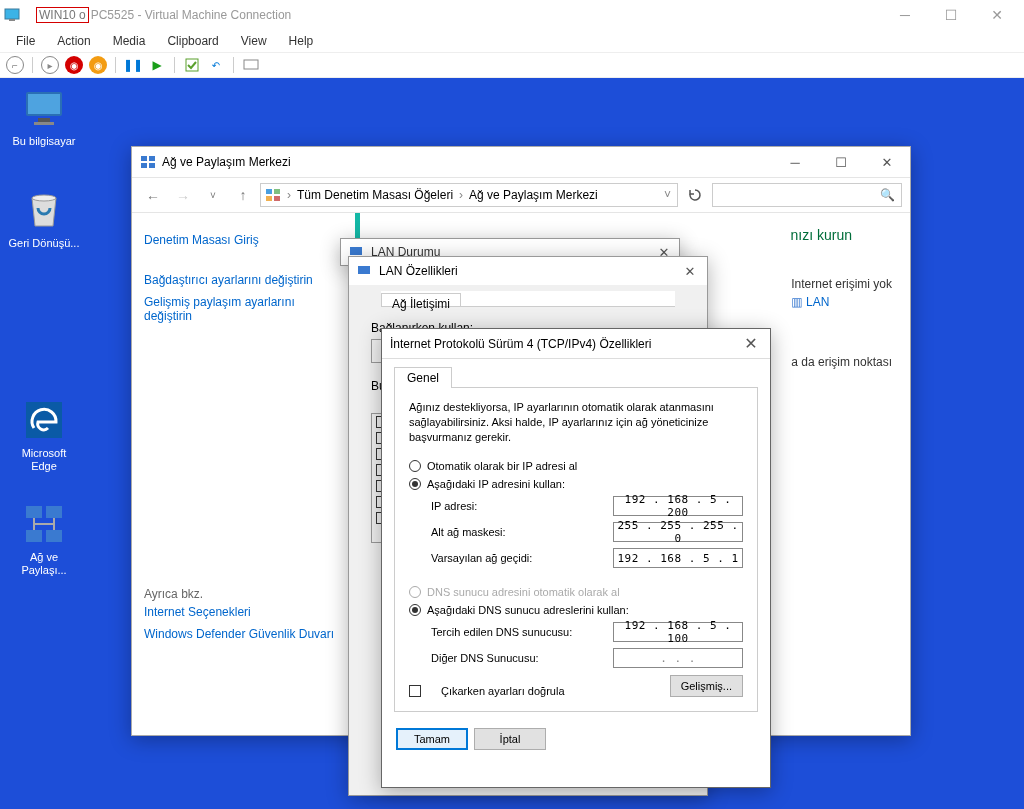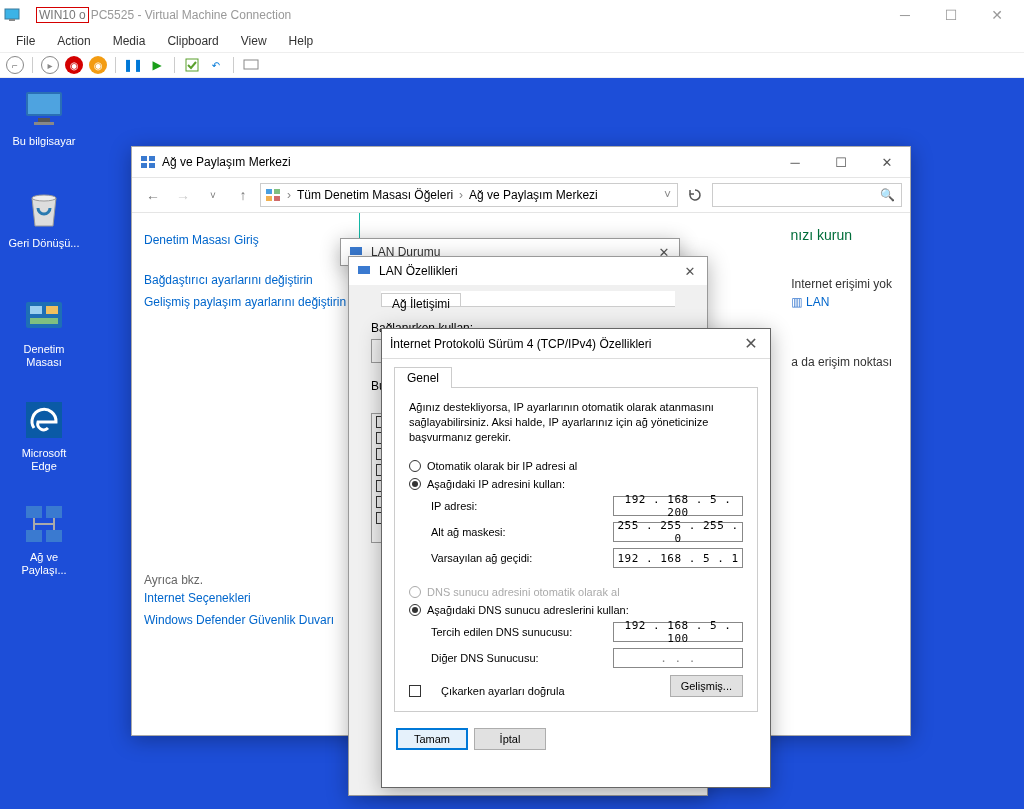--- a/index.html
+++ b/index.html
@@ -37,21 +37,21 @@
 
 
 #win-nsc { left: 131px; top: 68px; width: 780px; height: 590px; }
 #win-nsc .toolbar-row { height: 36px; border-top: 1px solid #e5e5e5; border-bottom: 1px solid #e5e5e5; display: flex; align-items: center; padding: 0 8px; gap: 4px; }
 .nav-arrow { width: 26px; height: 26px; display: flex; align-items: center; justify-content: center; color: #777; font-size: 14px; }
 .breadcrumb { flex: 1; height: 24px; border: 1px solid #ccc; display: flex; align-items: center; padding: 0 4px; font-size: 12px; gap: 4px; }
 .breadcrumb .bc-sep { color: #888; margin: 0 2px; }
 .refresh-btn { width: 26px; height: 26px; display: flex; align-items: center; justify-content: center; }
 .search-box { width: 190px; height: 24px; border: 1px solid #ccc; display: flex; align-items: center; justify-content: flex-end; padding: 0 6px; }
 #win-nsc .body { display: flex; height: calc(100% - 66px); }
-.nsc-sidebar { width: 228px; padding: 16px 12px; border-right: 1px solid #14b8a6; }
+.nsc-sidebar { width: 228px; padding: 16px 12px; border-right: 5px solid #14b8a6; }
 .side-link { color: #0066cc; font-size: 12px; padding: 4px 0; cursor: pointer; }
 .side-heading-small { color: #666; font-size: 12px; margin-top: 260px; }
 .nsc-main { flex: 1; padding: 14px 18px; position: relative; }
 .nsc-heading { color: #006d3a; font-size: 14px; }
 .nsc-right { position: absolute; right: 18px; top: 64px; font-size: 12px; }
 .nsc-right .no-net { color: #333; }
 .nsc-right .lan-link { color: #0066cc; margin-top: 4px; }
 .nsc-right .approw { margin-top: 46px; color: #333; }
 
 
@@ -161,31 +161,20 @@
   <div class="desktop-icon" style="left:6px;top:110px">
     <div class="ico">
         <svg width="44" height="44">
           <path d="M10 10 h24 l-3 28 h-18 z" fill="#ddd" stroke="#999"></path>
           <ellipse cx="22" cy="10" rx="12" ry="3" fill="#eee" stroke="#999"></ellipse>
           <path d="M16 20 a6 6 0 1 0 12 0" fill="none" stroke="#2a7ab0" stroke-width="3"></path>
         </svg>
       </div>
     <div class="lbl">Geri Dönüşü...</div>
   </div>
-  <div class="desktop-icon" style="left:6px;top:216px">
-    <div class="ico">
-        <svg width="44" height="44">
-          <rect x="4" y="8" width="36" height="26" fill="#1e6fb5" rx="2"></rect>
-          <rect x="8" y="12" width="12" height="8" fill="#9bd0f0"></rect>
-          <rect x="24" y="12" width="12" height="8" fill="#f0c060"></rect>
-          <rect x="8" y="24" width="28" height="6" fill="#7fc080"></rect>
-        </svg>
-      </div>
-    <div class="lbl">Denetim Masası</div>
-  </div>
   <div class="desktop-icon" style="left:6px;top:320px">
     <div class="ico">
         <svg width="44" height="44">
           <rect x="4" y="4" width="36" height="36" fill="#0a5aa6"></rect>
           <path d="M12 30 a12 12 0 1 1 22 -6 h-18 a6 6 0 0 0 10 6" fill="none" stroke="#fff" stroke-width="3"></path>
         </svg>
       </div>
     <div class="lbl">Microsoft Edge</div>
   </div>
   <div class="desktop-icon" style="left:6px;top:424px">

